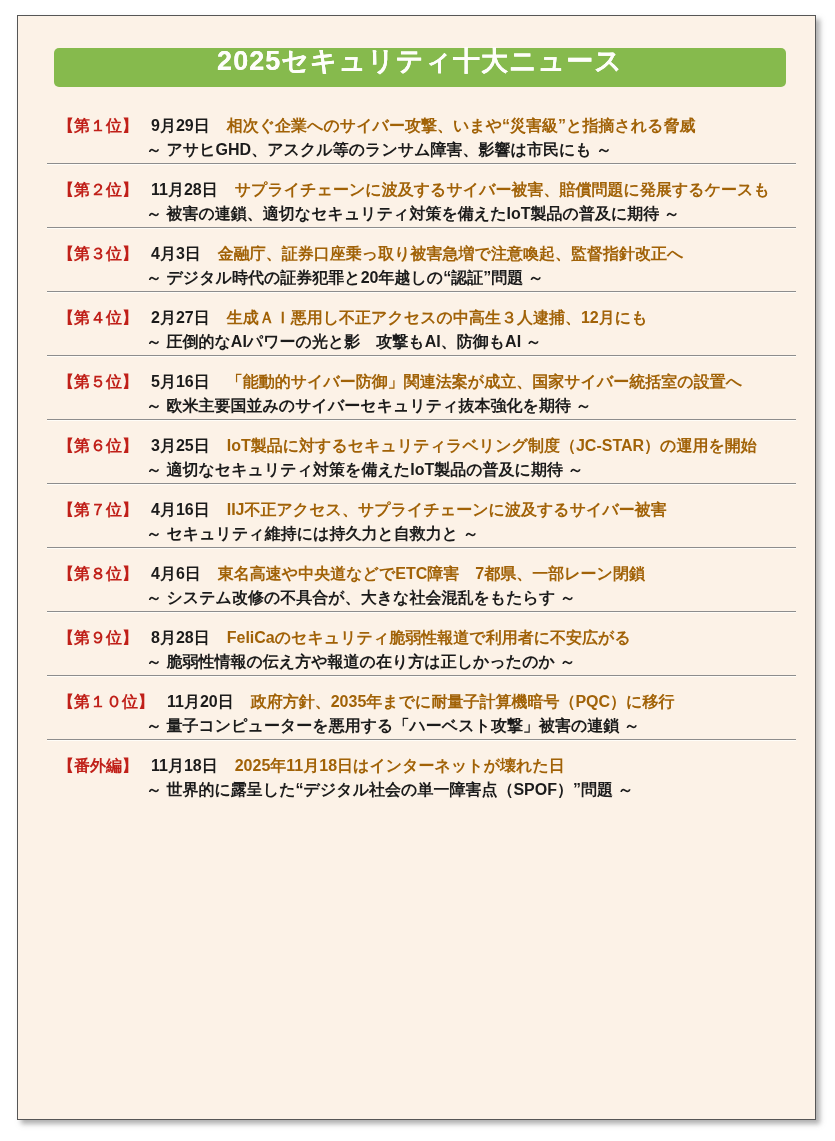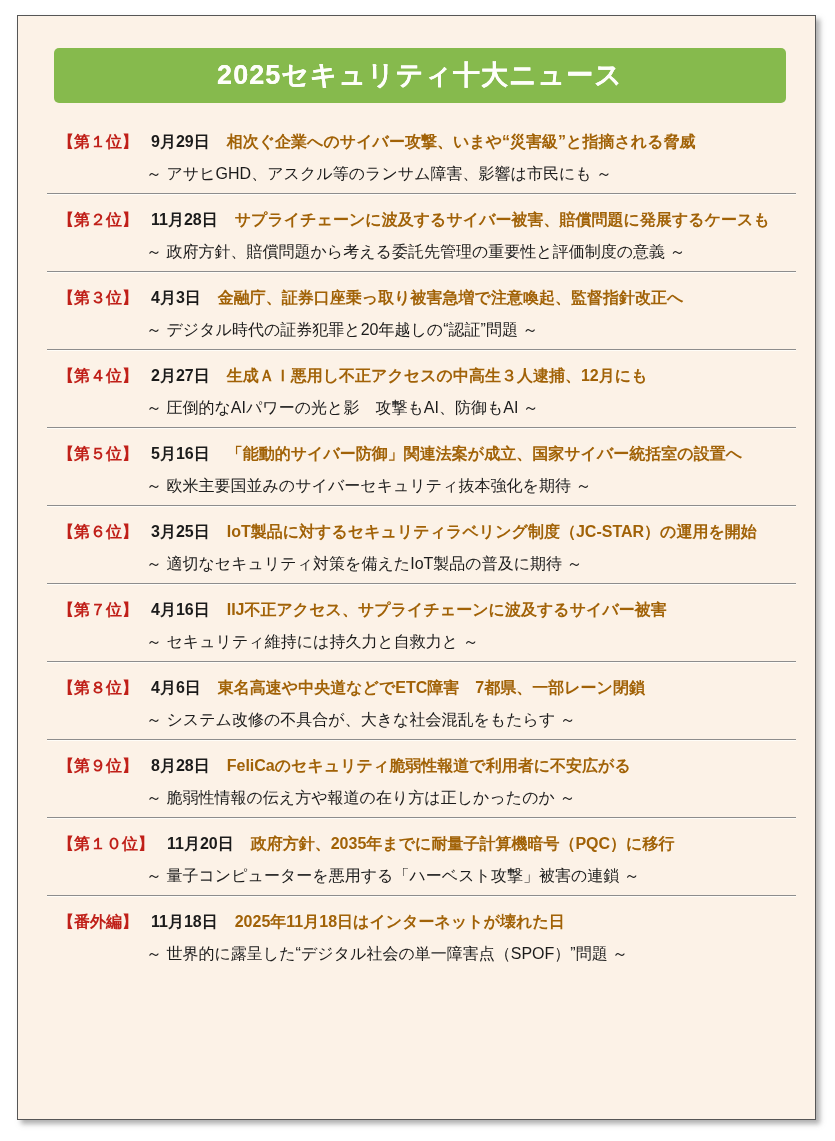--- a/index.html
+++ b/index.html
@@ -18,40 +18,39 @@
     width: 797px;
     height: 1103px;
     border: 1px solid #565656;
     background: #fcf2e7;
     box-shadow: 4px 4px 5px rgba(110,110,110,0.55);
     box-sizing: content-box;
     overflow: hidden;
   }
   .banner {
     margin: 32px 29px 0 36px;
-    height: 55px;
+    height: 39px;
     background: #86ba4d;
     border-radius: 5px;
     display: flex;
-    align-items: center;
     justify-content: center;
   }
   .banner-title {
     color: #fefefa;
     font-size: 27px;
     font-weight: bold;
     letter-spacing: 1px;
     line-height: 1;
     text-shadow: 0 0 0 #fff;
   }
   .entries {
     margin-top: 14px;
   }
   .entry {
-    padding: 15px 18px 9px 40px;
+    padding: 15px 18px 3px 40px;
   }
   .line1 {
     display: flex;
     align-items: baseline;
     font-size: 16px;
     font-weight: bold;
     line-height: 20px;
     white-space: nowrap;
   }
   .rank-label {
@@ -62,24 +61,24 @@
   .entry-date {
     color: #1b1b1b;
     flex: none;
     text-align: right;
   }
   .entry-headline {
     color: #a16207;
     margin-left: 17px;
   }
   .line2 {
-    margin-top: 12px;
+    margin-top: 4px;
     margin-left: 88px;
     font-size: 16px;
-    font-weight: normal;
+    font-weight: bold;
     line-height: 20px;
     color: #1b1b1b;
     white-space: nowrap;
   }
   .divider {
     height: 0;
     border-top: 1px solid #8d8d8d;
     border-bottom: 1px solid #fffdf8;
     margin: 0 19px 0 29px;
   }
@@ -104,21 +103,21 @@
       <div class="line2">～ アサヒGHD、アスクル等のランサム障害、影響は市民にも ～</div>
     </div>
     <div class="divider"></div>
 
     <div class="entry">
       <div class="line1">
         <span class="rank-label">【第２位】</span>
         <span class="entry-date">11月28日</span>
         <span class="entry-headline">サプライチェーンに波及するサイバー被害、賠償問題に発展するケースも</span>
       </div>
-      <div class="line2">～ 政府方針、賠償問題から考える委託先管理の重要性と評価制度の意義 ～</div>
+      <div class="line2">～ 被害の連鎖、適切なセキュリティ対策を備えたIoT製品の普及に期待 ～</div>
     </div>
     <div class="divider"></div>
 
     <div class="entry">
       <div class="line1">
         <span class="rank-label">【第３位】</span>
         <span class="entry-date">4月3日</span>
         <span class="entry-headline">金融庁、証券口座乗っ取り被害急増で注意喚起、監督指針改正へ</span>
       </div>
       <div class="line2">～ デジタル時代の証券犯罪と20年越しの“認証”問題 ～</div>

